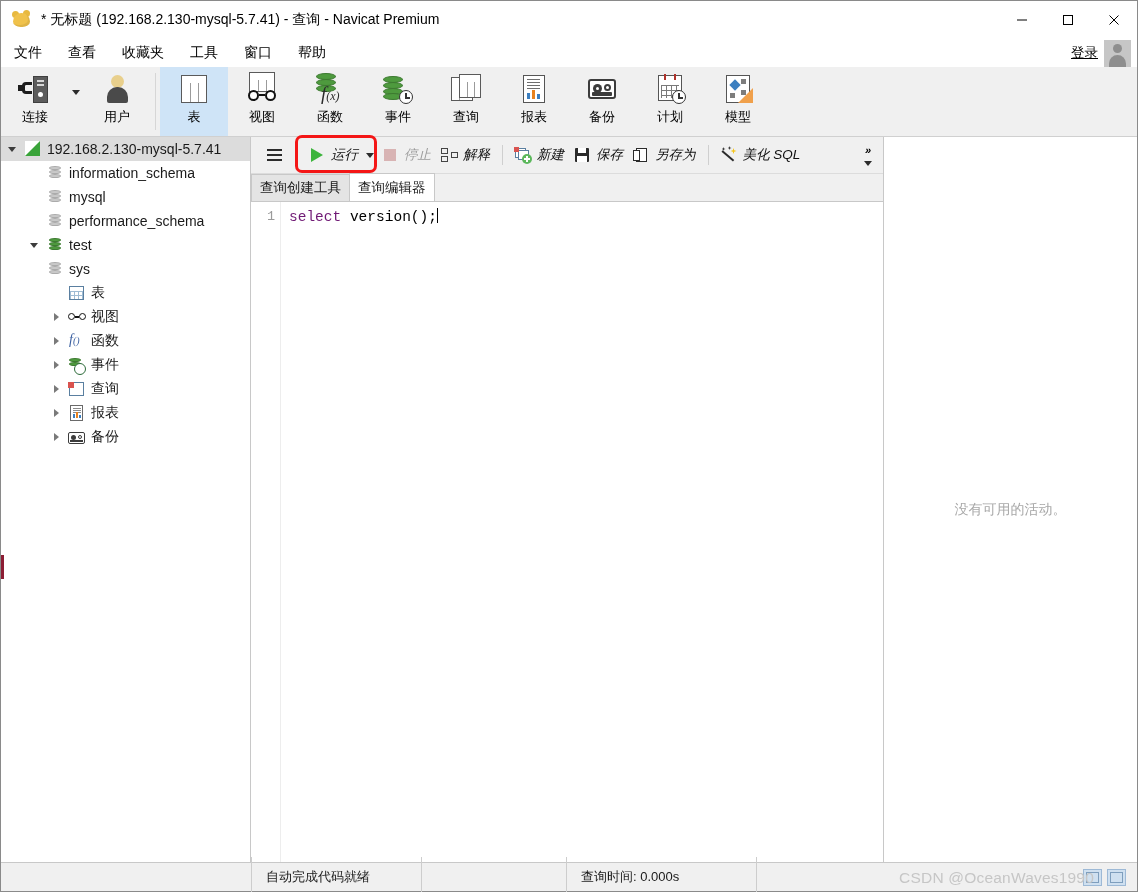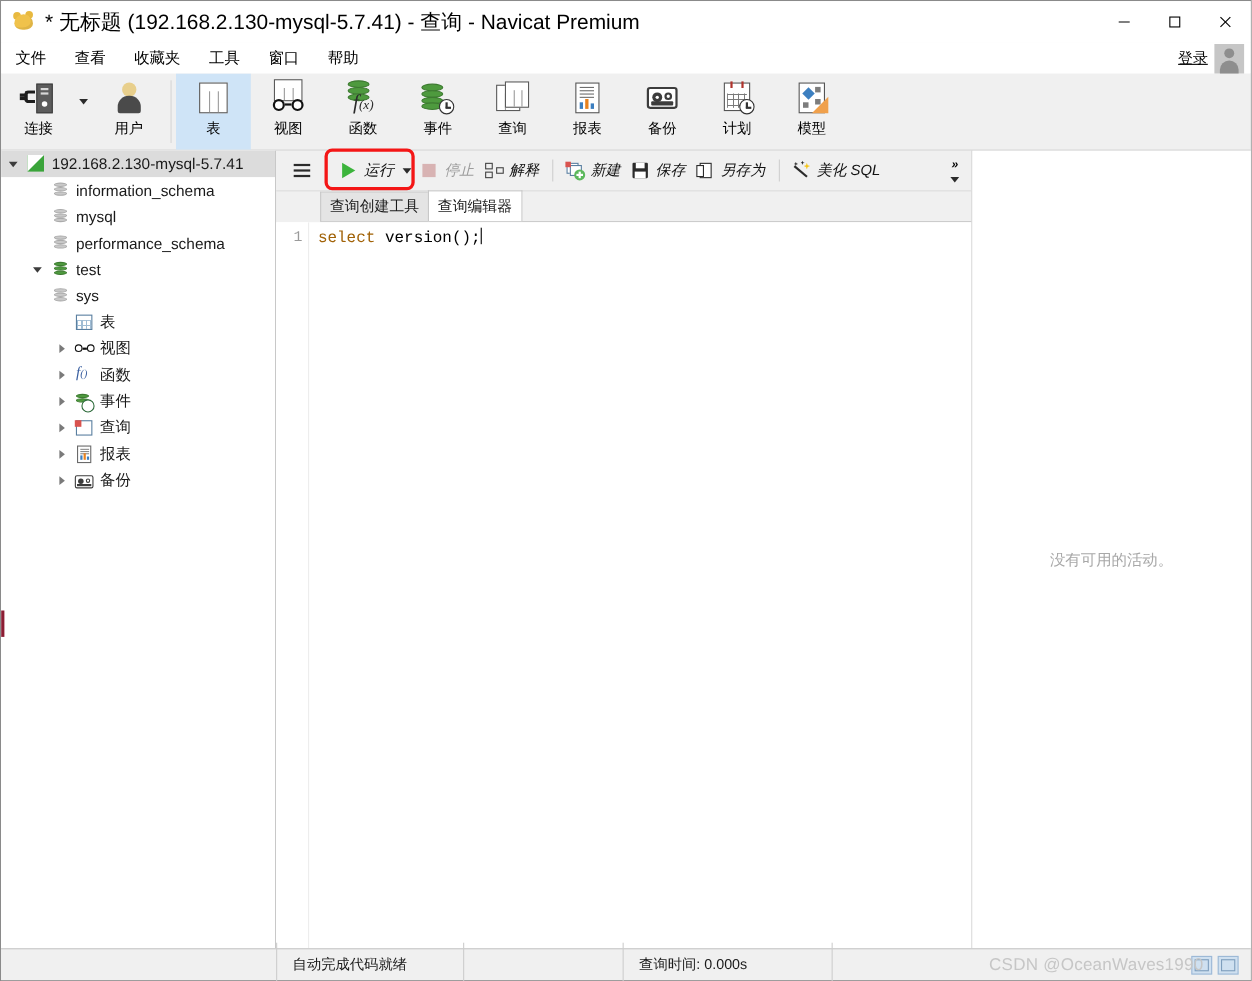--- a/index.html
+++ b/index.html
@@ -32,21 +32,21 @@
   }
   .title-icon .ear1 {
     position:absolute; left:0px; top:1px; width:7px; height:7px;
     background:#e8b93f; border-radius:50%;
   }
   .title-icon .ear2 {
     position:absolute; left:11px; top:0px; width:7px; height:7px;
     background:#e8b93f; border-radius:50%;
   }
   .title-text {
-    margin-left:9px; font-size:19px; color:#000; white-space:nowrap;
+    margin-left:9px; font-size:14px; color:#000; white-space:nowrap;
   }
   .wincontrols { position:absolute; right:0; top:0; height:38px; display:flex; }
   .wc { width:46px; height:38px; display:flex; align-items:center; justify-content:center; }
   .wc svg { display:block; }
 
   
   .menubar {
     height:28px; flex:0 0 28px; background:#ffffff;
     display:flex; align-items:center; position:relative;
   }
@@ -300,33 +300,33 @@
   .wand .sp{position:absolute;width:4px;height:4px;background:#2b2b2b;
     clip-path:polygon(50% 0,62% 38%,100% 50%,62% 62%,50% 100%,38% 62%,0 50%,38% 38%);}
   .wand .sp1{left:1px;top:0}.wand .sp2{left:7px;top:-1px}
   .qt-right { position:absolute; right:4px; top:0; height:37px; width:22px;
     display:flex; flex-direction:column; align-items:center; justify-content:center; }
   .qt-right .cc { font-size:11px; font-weight:bold; line-height:9px; }
   .qt-right .dn { width:0;height:0;border-left:4px solid transparent;border-right:4px solid transparent;
     border-top:5px solid #2b2b2b; margin-top:6px; }
 
   .subtabs { height:28px; flex:0 0 28px; background:#f0f0f0; display:flex; align-items:flex-end;
-    border-bottom:1px solid #c8c8c8;margin-left:40px; }
+    border-bottom:1px solid #c8c8c8; }
   .subtab { height:27px; display:flex; align-items:center; padding:0 8px; font-size:13.5px;
     cursor:default; background:#e4e4e4; border:1px solid #c8c8c8; border-bottom:none;
     color:#1a1a1a; margin-right:-1px; }
   .subtab.active { background:#fff; position:relative; z-index:2; height:28px; }
 
   .editor { flex:1; background:#fff; display:flex; min-height:0; overflow:hidden; position:relative;}
   .gutter { width:30px; flex:0 0 30px; background:#fff; border-right:1px solid #ededed;
     text-align:right; padding-top:5px; padding-right:5px; }
   .gutter .ln { font-family:"Liberation Mono", monospace; font-size:13.5px; color:#9a9a9a; line-height:20px; }
   .code { flex:1; padding-top:5px; padding-left:8px; font-family:"Liberation Mono", monospace;
     font-size:14.5px; line-height:20px; white-space:pre; }
-  .kw { color:#a16207; }
+  .kw { color:#701a75; }
   .caret-bar { display:inline-block; width:1px; height:15px; background:#000;
     vertical-align:-2px; margin-left:0px; animation:bl 1.05s step-end infinite; }
   @keyframes bl { 50% { opacity:0; } }
 
   
   .rightpanel { width:253px; flex:0 0 253px; background:#fff; position:relative; }
   .rp-empty { position:absolute; left:0; right:0; top:364px; text-align:center;
     font-size:14px; color:#a8a8a8; }
 
   

